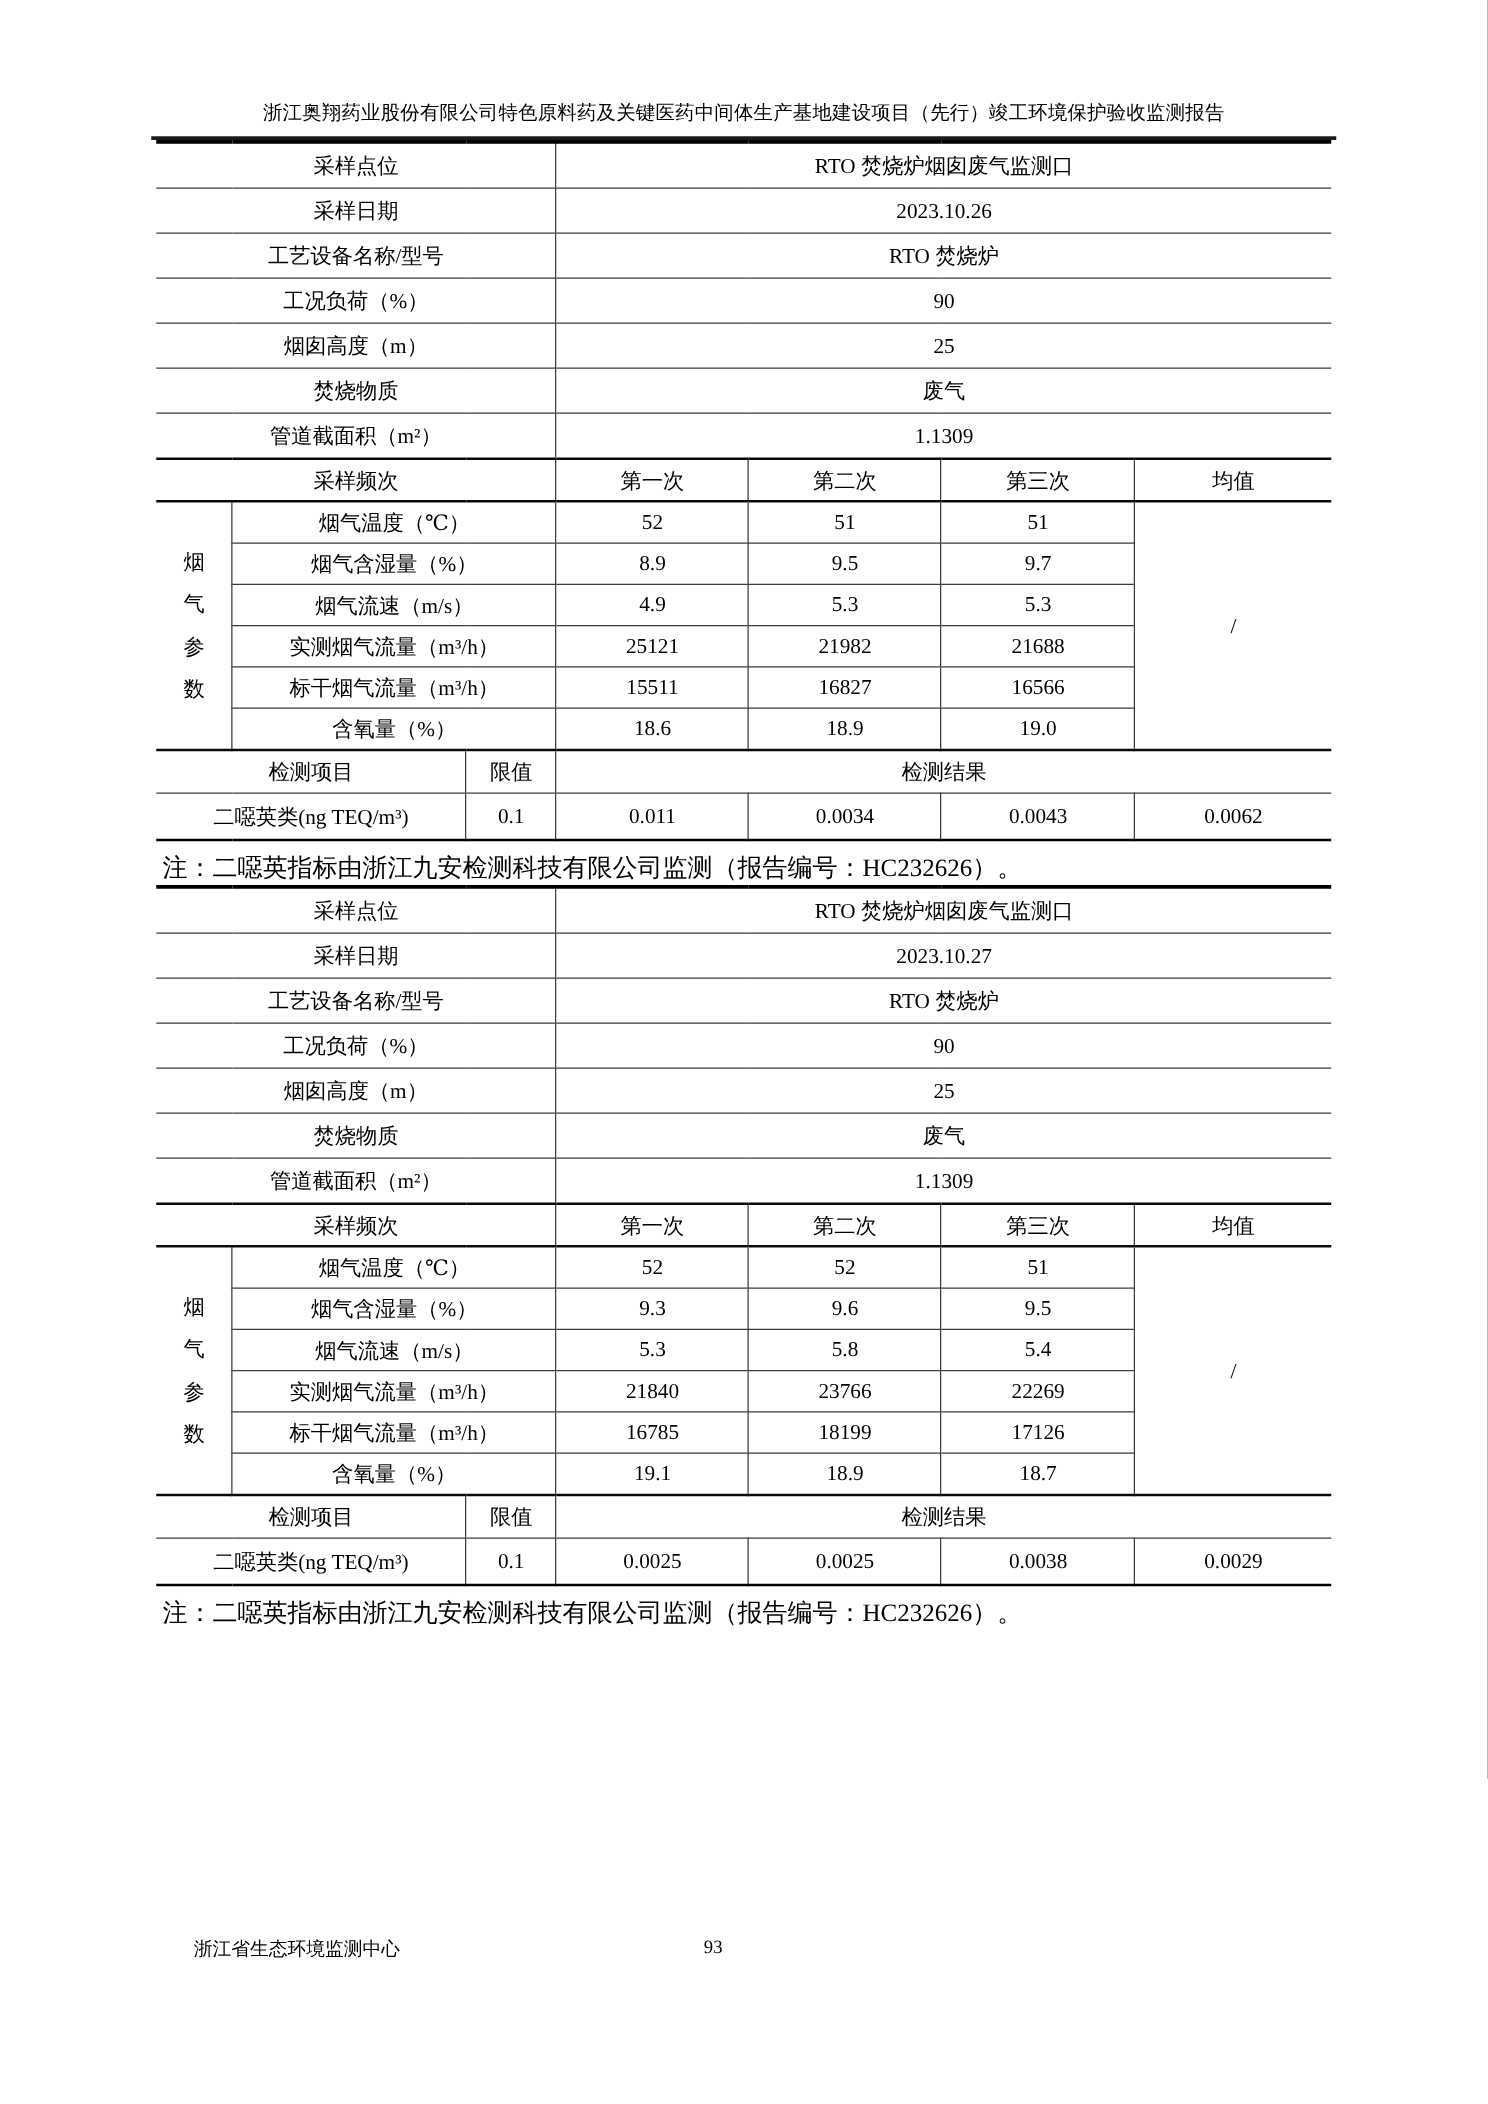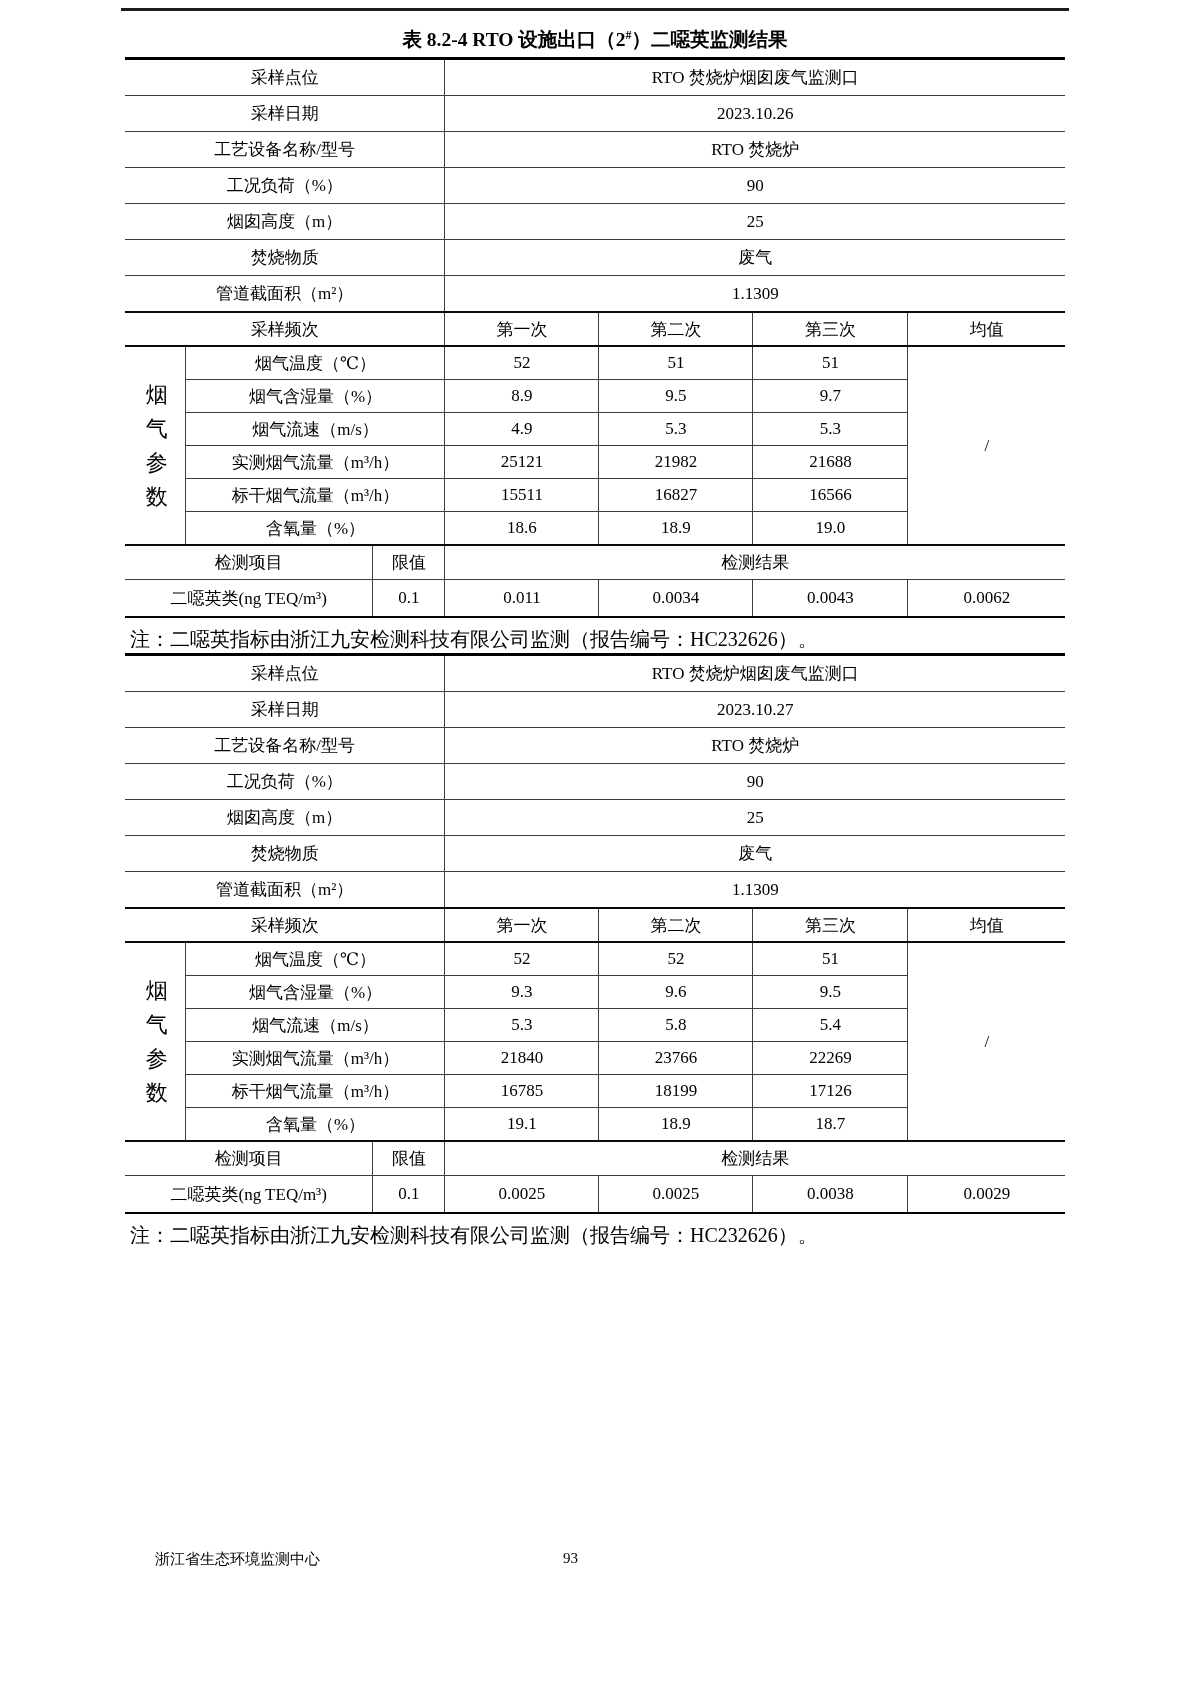--- a/index.html
+++ b/index.html
@@ -28,40 +28,40 @@
   }
   table.mtable td {
     border:1px solid #3d3d3d; text-align:center; vertical-align:middle;
     padding:0 2px; height:35px; overflow:hidden;
   }
   tr.freq-row td { border-top:2px solid #0a0a0a; border-bottom:2px solid #0a0a0a; height:32px; }
   tr.param-row td { height:32px; }
   tr.result-head td { border-top:2px solid #0a0a0a; height:33px; }
   tr.result-row td { height:36px; }
   .vstack {
-    width:19px; margin:0 auto; word-break:break-all; line-height:34px; font-size:22px;
+    width:19px; margin:0 auto; word-break:break-all; line-height:34px; font-size:17px;
   }
   .note {
     margin:8px 0 0 130px; font-size:20px;
   }
   .gap-title { margin-top:7px; }
   .paragraph {
     margin:32px 0 0 178px; font-size:20.5px;
   }
   .footer-org { position:absolute; left:155px; top:1550px; font-size:15px; }
   .page-num  { position:absolute; left:563px; top:1550px; font-size:15px; }
 </style>
 </head>
 <body>
 
 <div class="page">
 
+  <div class="header-text">浙江奥翔药业股份有限公司特色原料药及关键医药中间体生产基地建设项目（先行）竣工环境保护验收监测报告</div>
   <div class="header-rule"></div>
 
-  <div class="table-title"><span>表 8.2-4 RTO 设施出口（2</span><sup>#</sup><span>）二噁英监测结果</span></div>
 
   <table class="mtable">
     <colgroup>
         <col style="width:61px">
         <col style="width:187px">
         <col style="width:72px">
         <col style="width:154px">
         <col style="width:154px">
         <col style="width:155px">
         <col style="width:157px">

